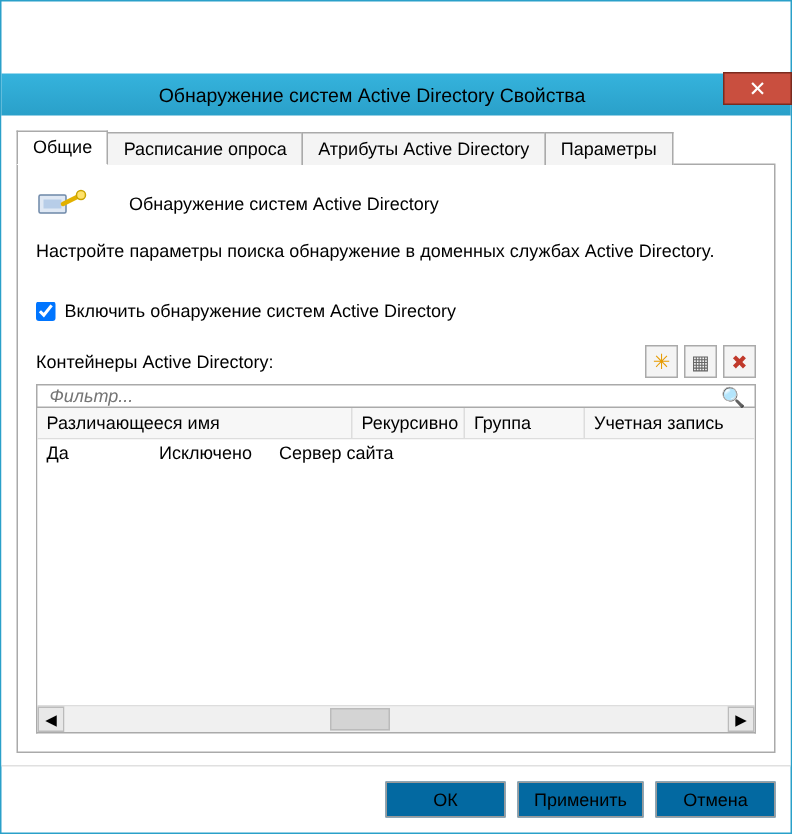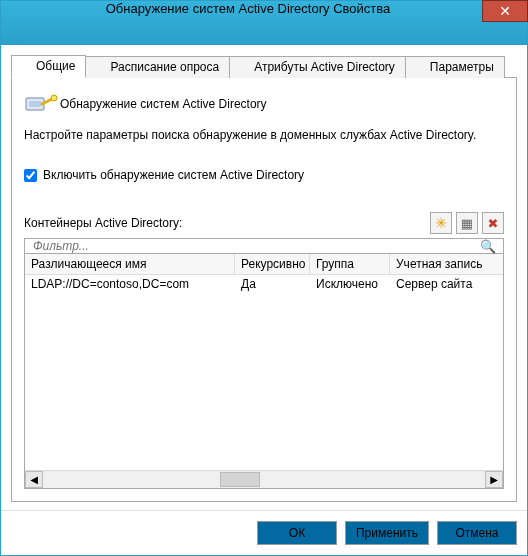--- a/index.html
+++ b/index.html
@@ -14,27 +14,28 @@
   }
   .window {
     width: 528px;
     height: 556px;
     border: 1px solid #2aa0c9;
     background: #fff;
     display: flex;
     flex-direction: column;
   }
   .titlebar {
-    height: 44px;
+    height: 28px;
     background: linear-gradient(#35b3dd, #2aa0c9);
     color: #000;
     display: flex;
-    align-items: flex-start;
+    align-items: center;
     padding-left: 8px;
     position: relative;
+    margin-top: 48px;
   }
   .titlebar-title {
     flex: 1;
     text-align: center;
     font-size: 13px;
     padding-right: 40px;
     color: #000;
   }
   .close-btn {
     width: 46px;
@@ -60,21 +61,21 @@
   }
   .tabstrip {
     display: flex;
     align-items: flex-end;
     height: 24px;
     position: relative;
   }
   .tab {
     border: 1px solid #aaa;
     border-bottom: none;
-    padding: 3px 10px 4px 24px;
+    padding: 3px 10px 4px 10px;
     background: #f4f4f4;
     font-size: 12px;
     margin-right: -1px;
     cursor: pointer;
     position: relative;
     top: 1px;
   }
   .tab.active {
     background: #fff;
     border-bottom: 1px solid #fff;
@@ -84,39 +85,39 @@
     border: 1px solid #aaa;
     flex: 1;
     padding: 12px 12px 12px 12px;
     display: flex;
     flex-direction: column;
     min-height: 0;
   }
   .header-row {
     display: flex;
     align-items: center;
-    gap: 2px;
+    gap: 28px;
     margin-bottom: 10px;
   }
   .header-icon svg { display:block; }
   .header-title { font-size: 12px; }
   .desc { font-size: 12px; margin-bottom: 14px; }
   .chk-row {
     display: flex;
     align-items: center;
     gap: 6px;
     margin-bottom: 14px;
     margin-top: 12px;
   }
   .chk-row input { margin:0; }
   .section-row {
     display: flex;
     align-items: center;
     justify-content: space-between;
-    margin-top: 16px;
+    margin-top: 2px;
     margin-bottom: 4px;
   }
   .section-label { font-size: 12px; }
   .toolbar {
     display: flex;
     gap: 4px;
   }
   .tbtn {
     width: 22px;
     height: 22px;
@@ -295,21 +296,20 @@
 
       <div class="grid">
         <div class="grid-head">
           <div class="gh c1">Различающееся имя</div>
           <div class="gh c2">Рекурсивно</div>
           <div class="gh c3">Группа</div>
           <div class="gh c4">Учетная запись</div>
         </div>
         <div class="grid-body">
           <div class="gr">
-            <div class="gc c1">LDAP://DC=contoso,DC=com</div>
             <div class="gc c2">Да</div>
             <div class="gc c3">Исключено</div>
             <div class="gc c4">Сервер сайта</div>
           </div>
         </div>
         <div class="hscroll">
           <div class="hs-btn">
               <span>◀</span>
             </div>
           <div class="hs-track">

